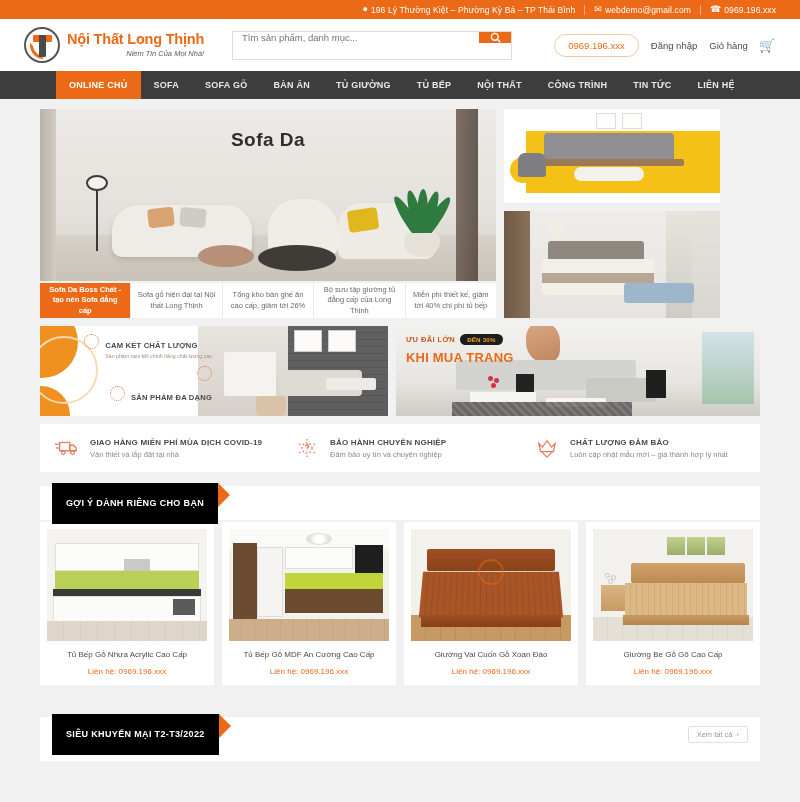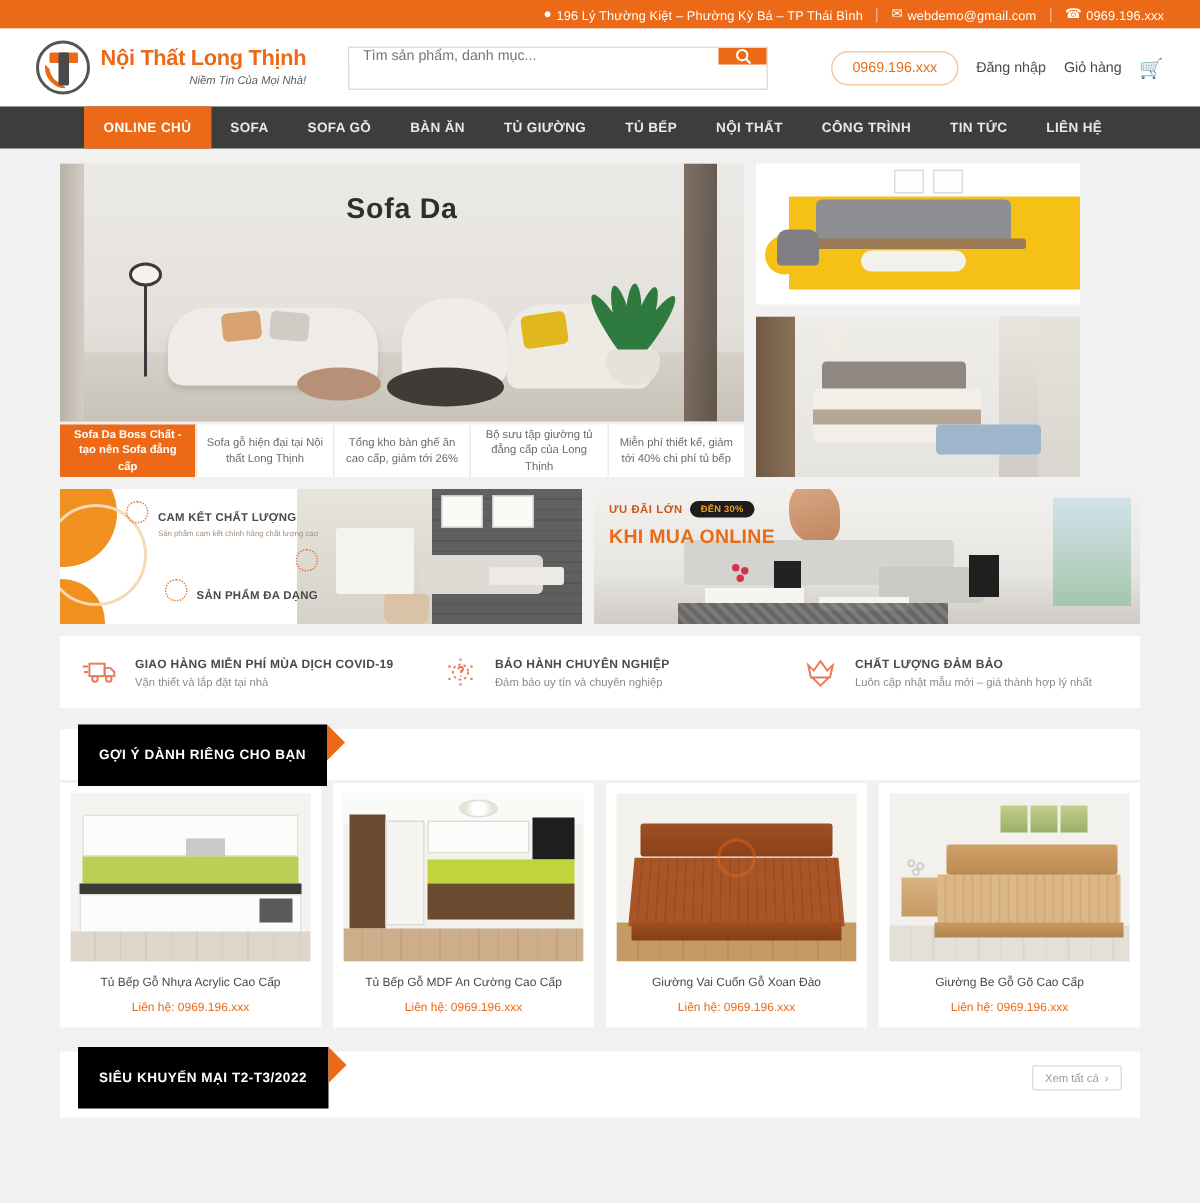--- a/index.html
+++ b/index.html
@@ -319,21 +319,21 @@
   .b2-base { position: absolute; left: 32px; right: 6px; top: 54px; height: 34px;
     background: repeating-linear-gradient(90deg,#dcb887 0 5px,#d2ab77 5px 6px); }
   .b2-foot { position: absolute; left: 30px; right: 4px; top: 86px; height: 10px;
     background: linear-gradient(180deg,#c79a63,#b4854c); }
   .b2-night { position: absolute; left: 8px; top: 56px; width: 24px; height: 26px;
     background: linear-gradient(180deg,#d9b483,#c79a63); }
   .b2-flower { position: absolute; left: 12px; top: 44px; width: 16px; height: 12px; }
   .b2-fl { position: absolute; width: 5px; height: 5px; border-radius: 50%; background: #f4f2ee; border: 1px solid #c9c6bf; }
 
   
-  .sec-wrap2 { margin-top: 16px; background: #fff; }
+  .sec-wrap2 { margin-top: 32px; background: #fff; }
   .bottom-strip { height: 10px; }
 </style>
 </head>
 <body>
 
 <div class="page">
 
   <div class="topbar">
     <span class="topbar-item">
       <span class="tb-ico">●</span>
@@ -506,21 +506,21 @@
           <span class="pb-fl" style="left:0;top:0"></span>
           <span class="pb-fl" style="left:6px;top:2px"></span>
           <span class="pb-fl" style="left:3px;top:7px"></span>
         </div>
         <div class="pb-rug"></div>
         <div class="pb-txt">
           <div class="pb-small">
             <span>ƯU ĐÃI LỚN</span>
             <span class="pb-badge">ĐẾN 30%</span>
           </div>
-          <div class="pb-big">KHI MUA ONLINE</div>
+          <div class="pb-big">KHI MUA TRANG</div>
         </div>
       </div>
     </div>
 
     <div class="feat-row">
       <div class="feat">
         <span class="feat-ico">
           <svg width="24" height="18" viewBox="0 0 26 18" fill="none" stroke="#e8795a" stroke-width="1.4">
             <rect x="5" y="3" width="11" height="9"></rect>
             <path d="M16 6h4l3 3v3h-7z"></path>

